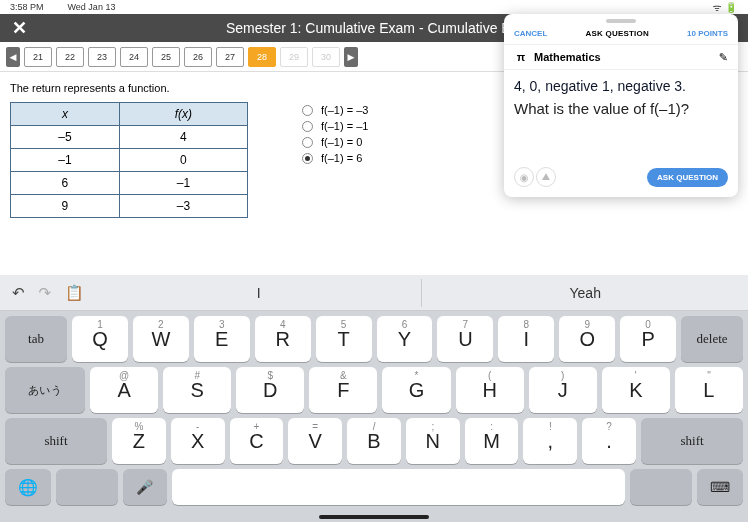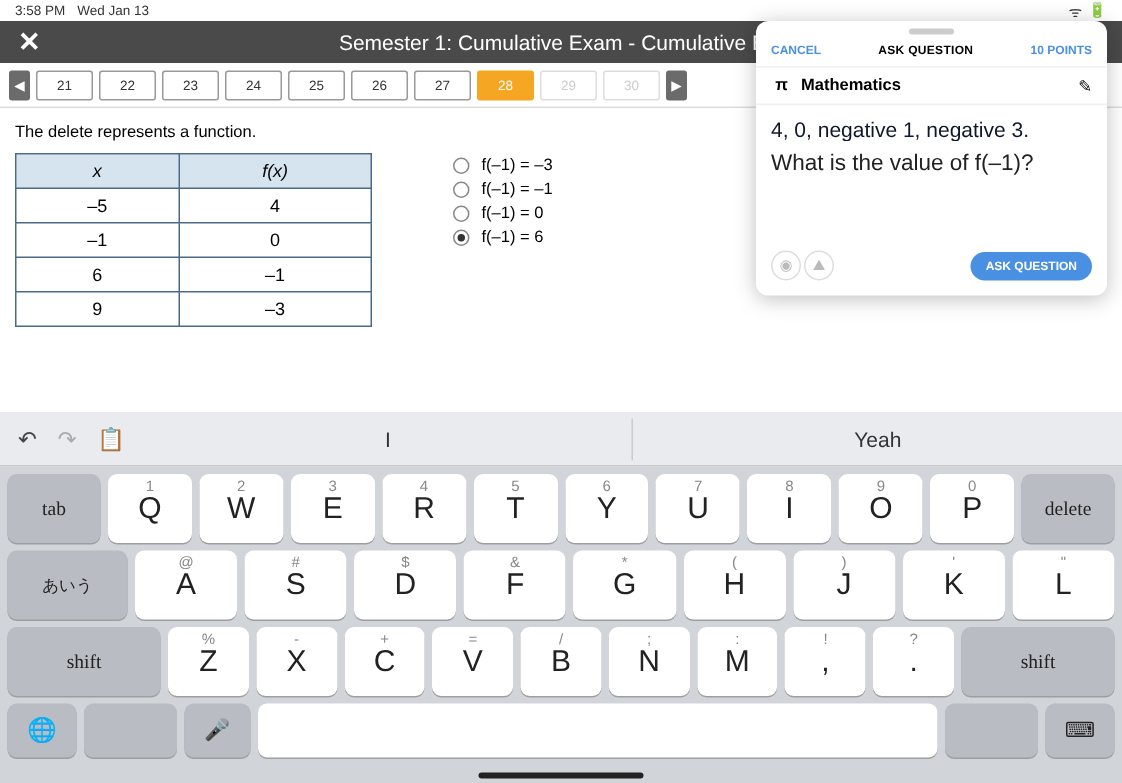--- a/index.html
+++ b/index.html
@@ -1,28 +1,28 @@
 <!DOCTYPE html>
 <html><head>
 <meta charset="utf-8">
 <style>
   * { box-sizing: border-box; margin: 0; padding: 0; }
   body { font-family: -apple-system, Helvetica, Arial, sans-serif; width: 748px; height: 522px; overflow: hidden; background: #fff; position: relative; }
   
   .status-bar { display: flex; justify-content: space-between; align-items: center; padding: 0 10px; height: 14px; font-size: 9px; color: #333; }
-  .status-left { display: flex; gap: 8px; }
+  .status-left { display: flex; gap: 24px; }
   .status-right { display: flex; gap: 4px; align-items: center; font-size: 10px; }
   
   .header { display: flex; align-items: center; height: 28px; background: #4a4a4a; color: #fff; padding: 0 12px; }
   .close-x { font-size: 18px; font-weight: bold; cursor: pointer; }
   .header-title { flex: 1; text-align: center; font-size: 14px; }
   
   .nav-row { display: flex; align-items: center; gap: 4px; padding: 5px 6px; background: #fff; border-bottom: 1px solid #ddd; height: 30px; }
   .nav-btn { width: 14px; height: 20px; background: #6b6b6b; color: #fff; font-size: 9px; display: flex; align-items: center; justify-content: center; border-radius: 2px; cursor: pointer; }
-  .page-btn { width: 38px; height: 20px; background: #fff; border: 1px solid #999; color: #333; font-size: 9px; display: flex; align-items: center; justify-content: center; border-radius: 2px; cursor: pointer; }
+  .page-btn { width: 28px; height: 20px; background: #fff; border: 1px solid #999; color: #333; font-size: 9px; display: flex; align-items: center; justify-content: center; border-radius: 2px; cursor: pointer; }
   .page-btn.active { background: #f5a623; border-color: #f5a623; color: #fff; }
   .page-btn.disabled { color: #ccc; border-color: #ddd; }
   
   .content { display: flex; padding: 10px; gap: 30px; height: 178px; }
   .left-col { flex: 0 0 260px; }
   .table-caption { font-size: 11px; margin-bottom: 8px; }
   table.func { border-collapse: collapse; width: 238px; }
   table.func th, table.func td { border: 1px solid #4a6a8a; text-align: center; padding: 4px; font-size: 12px; font-weight: normal; }
   table.func th { background: #d6e4ef; font-style: italic; }
   
@@ -108,21 +108,21 @@
       <div class="page-btn">27</div>
       <div class="page-btn active">28</div>
       <div class="page-btn disabled">29</div>
       <div class="page-btn disabled">30</div>
     </div>
   <div class="nav-btn">▶</div>
 </div>
 
 <div class="content">
   <div class="left-col">
-    <div class="table-caption">The delete represents a function.</div>
+    <div class="table-caption">The return represents a function.</div>
     <table class="func">
       <tbody>
           <tr>
             <th>x</th>
             <th>f(x)</th>
           </tr>
       </tbody>
         <tbody id="tbody">
           <tr>
             <td>–5</td>

